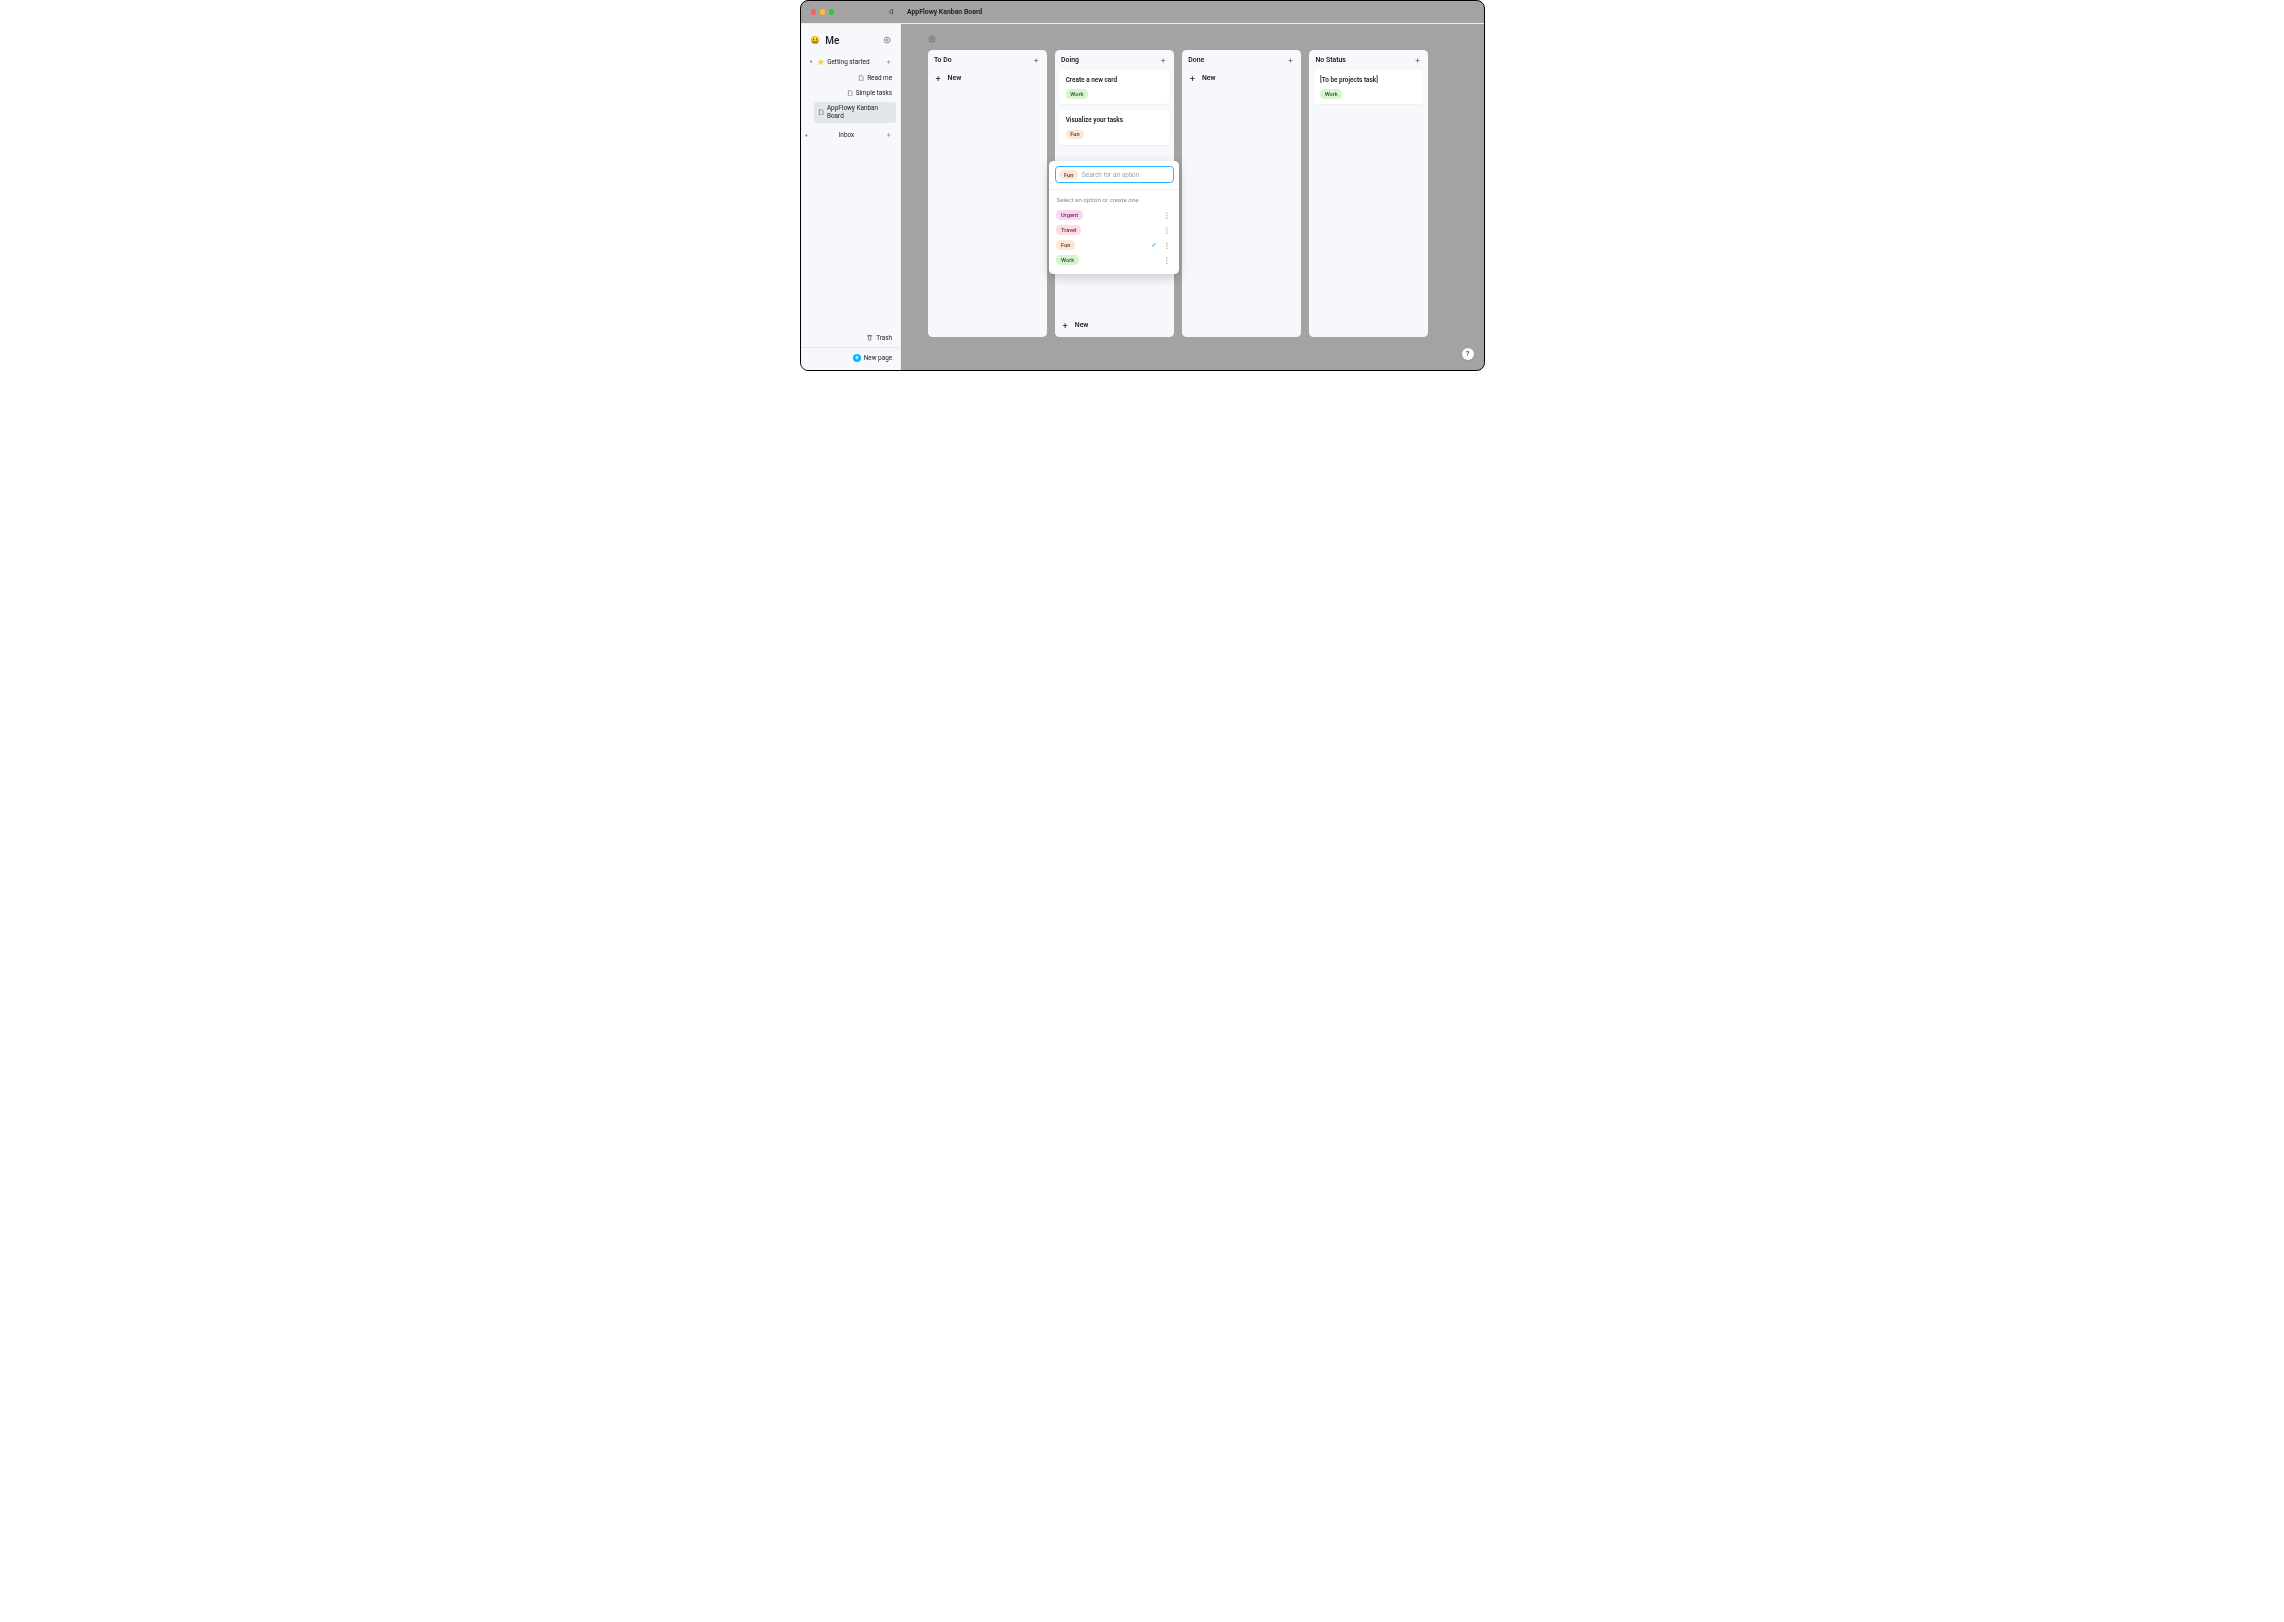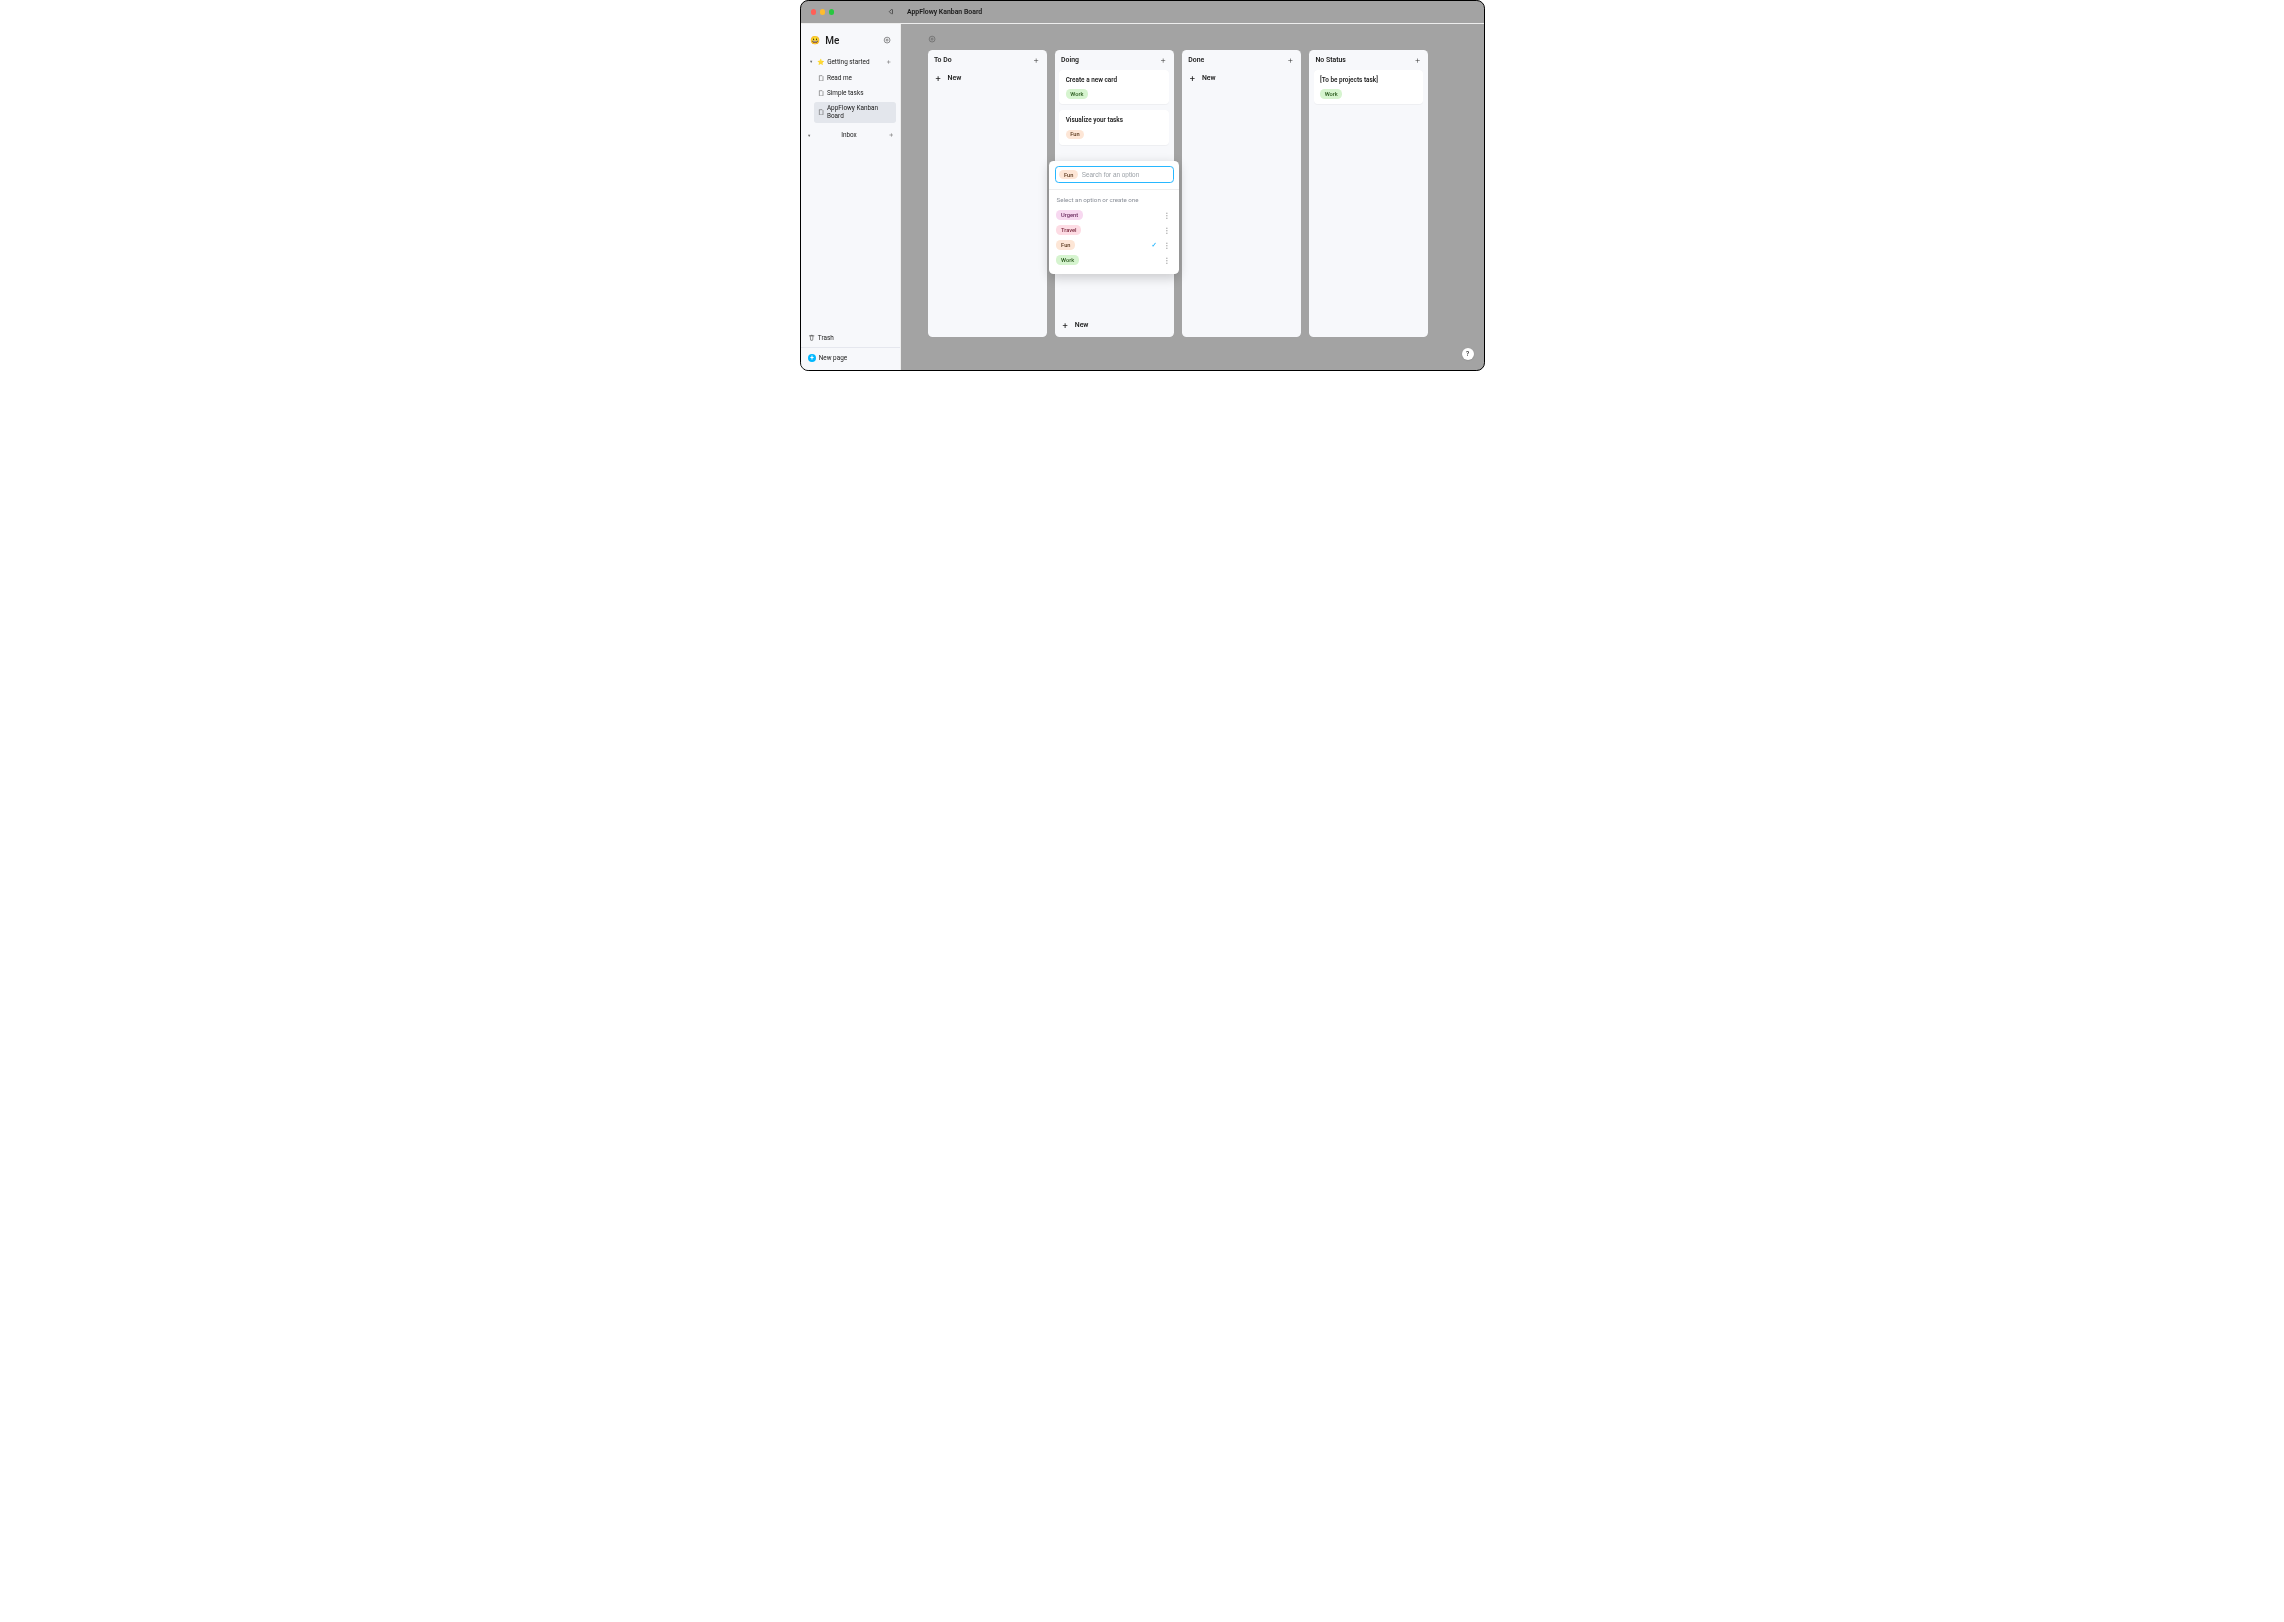--- a/index.html
+++ b/index.html
@@ -40,21 +40,21 @@
     width: 100px; background:#f7f8fb; display:flex; flex-direction:column;
     padding-top:8.2px; border-right:0.5px solid #ededed;
   }
   .user-row{ display:flex; align-items:center; padding:2.7px 8.2px 8.2px 10px; }
   .avatar{ font-size:8.2px; margin-right:4.6px; }
   .user-name{ font-size:10px; font-weight:500;}
   .gear{ margin-left:auto; color:#333; display:flex;}
   .tree{ padding:0 3.7px; }
   .tree-item{
     display:flex; align-items:center; padding:2.7px 3.7px; border-radius:2.7px;
-    font-size:6.4px; color:#1a1a1a; gap:2.7px; cursor:pointer; margin-bottom:1.8px;
+    font-size:6.4px; color:#1a1a1a; gap:2.7px; cursor:pointer; margin-bottom:1.8px;justify-content:flex-end;
   }
   .tree-item.selected{ background:#e3e6ec;}
   .tree-item .chev{ width:6.4px; display:flex; justify-content:center; font-size:4.6px; color:#666;}
   .tree-item .emoji{ font-size:6px;}
   .tree-item .add{ margin-left:auto; color:#666; font-size:6.9px; }
   .tree-sub{ padding-left:10px;}
   .doc-icon{ width:6.4px; height:6.4px; display:inline-flex; }
   .sidebar-bottom{ margin-top:auto; padding:3.7px 3.7px;}
   .sidebar-sep{ border-top:0.5px solid #e5e7ee; margin:2.7px -3.7px 2.7px -3.7px;}
   .np-icon{ background:#00b8ff; color:#fff; width:8.2px;height:8.2px;border-radius:50%;display:flex;align-items:center;justify-content:center;font-size:6.4px;font-weight:700;}

